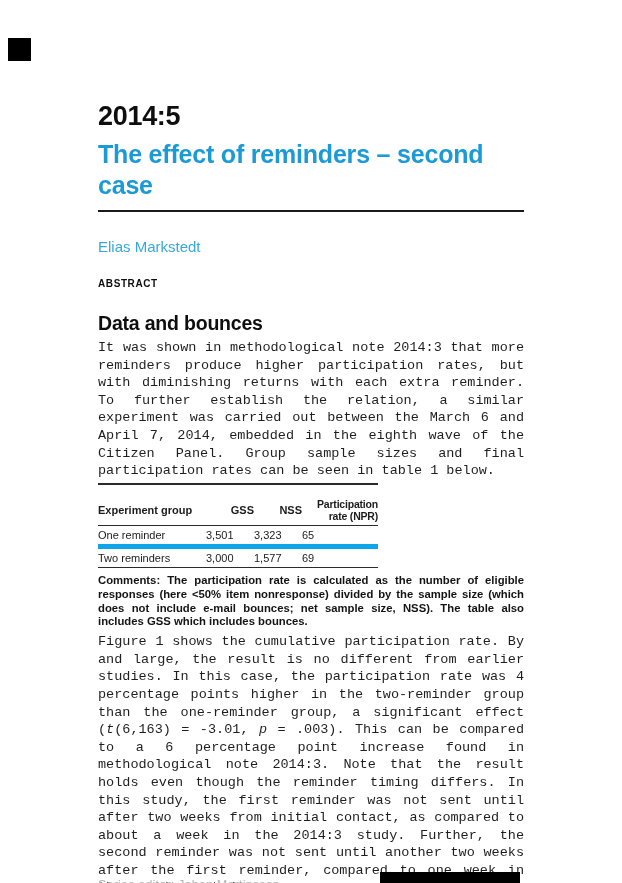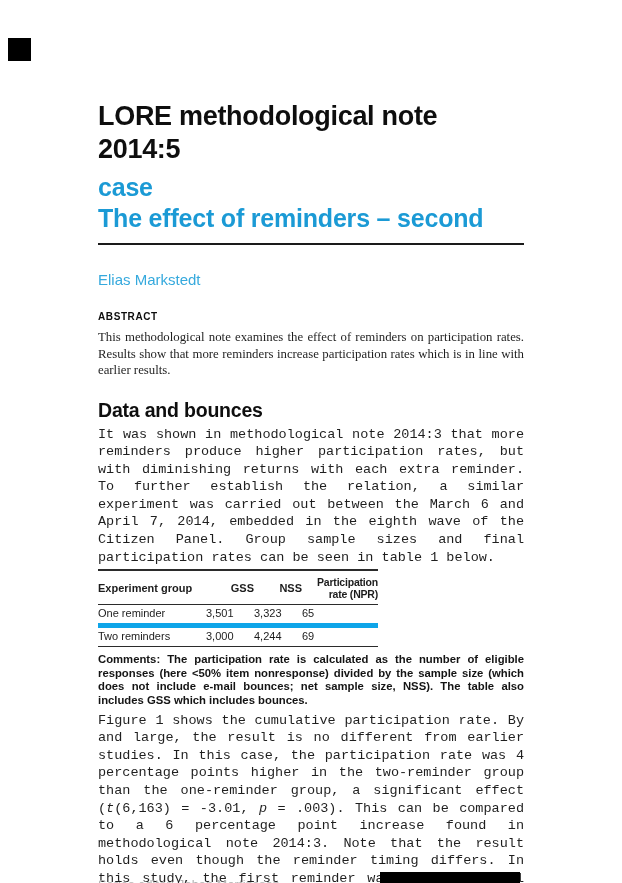--- a/index.html
+++ b/index.html
@@ -59,21 +59,21 @@
 
   table.sample {
     margin-top: 3px; border-collapse: collapse; table-layout: fixed;
     width: 280px; font-size: 11px; color: #1c1c1c;
     border-top: 2px solid #2b2b2b; border-bottom: 1.5px solid #2b2b2b;
   }
   table.sample thead tr { border-bottom: 1.5px solid #2b2b2b; }
   table.sample tbody tr.sep { border-bottom: 5px solid #0ea5e9; }
   table.sample th {
     font-weight: 700; text-align: right; vertical-align: middle;
-    padding: 6px 0 3px; line-height: 11.8px; margin-top: 48px;
+    padding: 14px 0 3px; line-height: 11.8px; margin-top: 48px;
   }
   table.sample th.c1, table.sample td.c1 { text-align: left; }
   table.sample th.c4 { font-size: 10.5px; letter-spacing: -0.2px; }
   table.sample td { padding: 2.5px 0; line-height: 13px; }
   .w1 { width: 108px; } .w2 { width: 48px; } .w3 { width: 48px; } .w4 { width: 76px; }
 
   .comments {
     margin: 6px 0 0; font-size: 11.3px; line-height: 13.7px;
     font-weight: 700; text-align: justify; color: #141414;
   }
@@ -88,35 +88,33 @@
 </head>
 <body>
 
 <div class="page">
 
   <div class="corner-square"></div>
 
   <div class="content">
 
     <h1 class="title">
-      <span class="block">LORE methodological note</span>
       <span class="block">2014:5</span>
     </h1>
 
     <h2 class="subtitle">
+      <span class="block">The effect of reminders – second</span>
       <span class="block">case</span>
-      <span class="block">The effect of reminders – second</span>
     </h2>
 
     <hr class="rule">
 
     <div class="author">Elias Markstedt</div>
 
     <div class="abstract-heading">ABSTRACT</div>
-    <p class="abstract-text">This methodological note examines the effect of reminders on participation rates. Results show that more reminders increase participation rates which is in line with earlier results.</p>
 
     <h3 class="section-heading">Data and bounces</h3>
     <p class="body-par">It was shown in methodological note 2014:3 that more reminders produce higher participation rates, but with diminishing returns with each extra reminder. To further establish the relation, a similar experiment was carried out between the March 6 and April 7, 2014, embedded in the eighth wave of the Citizen Panel. Group sample sizes and final participation rates can be seen in table 1 below.</p>
 
 
     <table class="sample">
       <colgroup>
         <col class="w1">
           <col class="w2">
           <col class="w3">
@@ -133,21 +131,21 @@
       <tbody>
         <tr class="sep">
           <td class="c1">One reminder</td>
           <td>3,501</td>
           <td>3,323</td>
           <td>65</td>
         </tr>
         <tr>
           <td class="c1">Two reminders</td>
           <td>3,000</td>
-          <td>4,244</td>
+          <td>1,577</td>
           <td>69</td>
         </tr>
       </tbody>
     </table>
 
     <p class="comments">
       <span>Comments:</span><span> The participation rate is calculated as the number of eligible responses (here &lt;50% item nonresponse) divided by the sample size (which does not include e-mail bounces; net sample size, NSS). The table also includes GSS which includes bounces.</span>
     </p>
 
     <p class="body-par">

